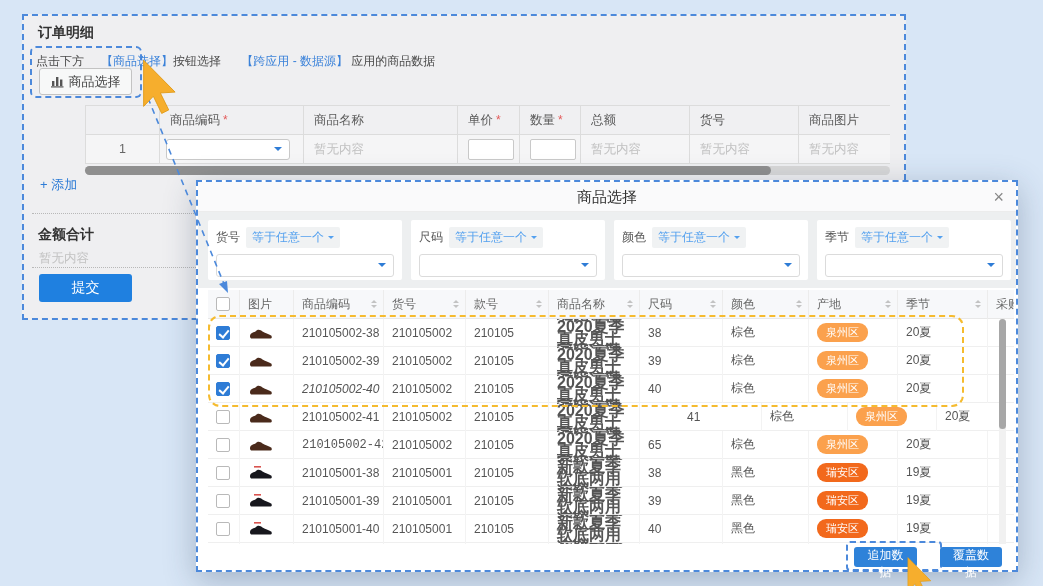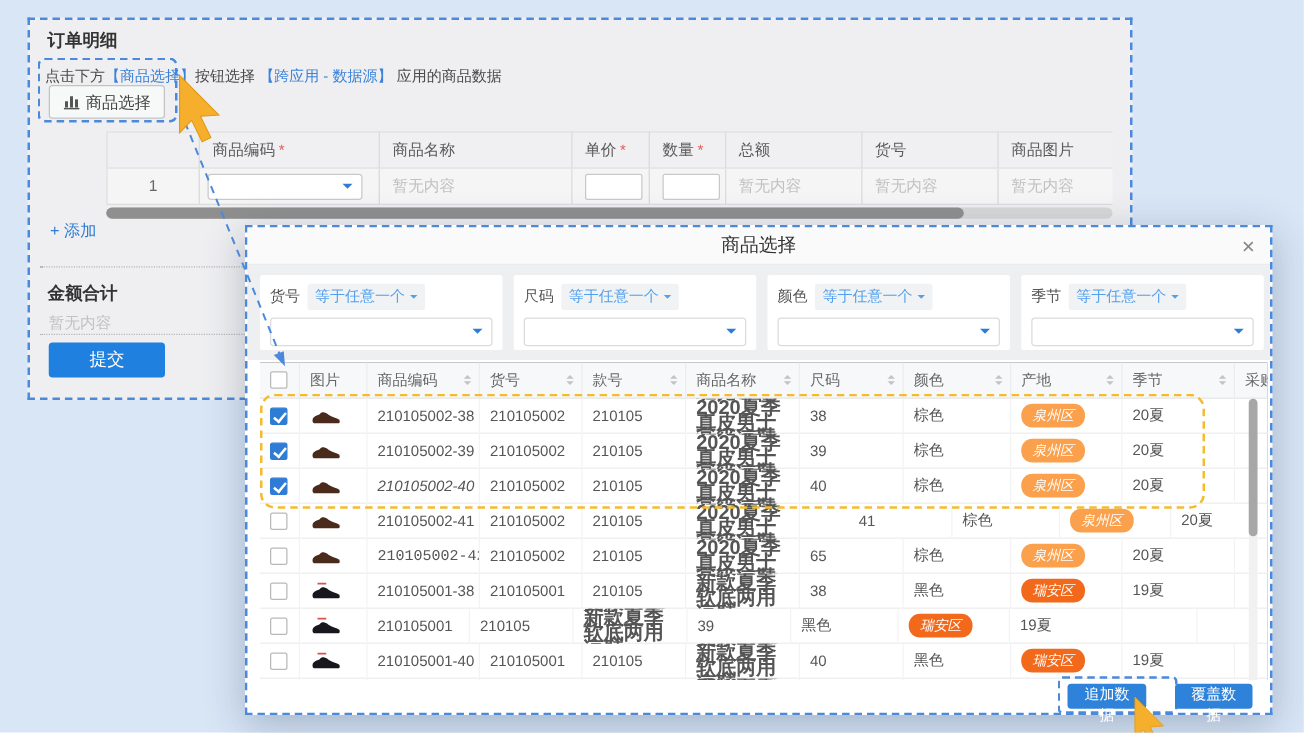--- a/index.html
+++ b/index.html
@@ -13,21 +13,21 @@
   }
   .canvas { position:absolute; inset:0; }
 
   
   .form-block {
     position:absolute; left:22px; top:14px; width:884px; height:306px;
     border:2px dashed #4C89DB; background:#EFEFF1; z-index:10;
   }
   .fb-title { position:absolute; left:14px; top:8px; font-size:14px; font-weight:bold; color:#333; }
   .hint { position:absolute; left:12px; top:37px; font-size:12px; color:#4a4a4a; white-space:nowrap; z-index:2;}
-  .hint .blue { color:#3B82D9; }
+  .hint .blue { color:#3B82D9;margin-left:17px; }
   .btn-annotation {
     position:absolute; left:6px; top:30px; width:112px; height:52px;
     border:2px dashed #4C89DB; border-radius:6px; z-index:1;
   }
   .select-btn {
     position:absolute; left:15px; top:52px; width:93px; height:27px;
     background:#F7F8F8; border:1px solid #C3C3C3; border-radius:3px;
     font-size:13px; color:#444; display:flex; align-items:center; justify-content:center; gap:5px;
     cursor:pointer; z-index:2; font-family:inherit;
   }
@@ -89,21 +89,21 @@
   .sort .dn { border-top-color:#C3C3C3; border-bottom:none;}
   .mt-row { display:flex; width:840px; height:28px; align-items:center; border-bottom:1px solid #EFEFEF; background:#fff;}
   .mt-cell { flex:0 0 auto; padding-left:8px; font-size:12px; color:#555; overflow:hidden; white-space:nowrap;
     height:28px; display:flex; align-items:center; border-right:1px solid #F3F3F3;}
   .mt-cell.name { font-size:16px; line-height:12px; white-space:normal; padding-right:4px;font-weight:bold;}
   .cb { width:14px; height:14px; border:1px solid #B9B9B9; border-radius:2px; background:#fff;
     position:relative; cursor:pointer; flex:0 0 auto;}
   .cb.checked { background:#2E7CD6; border-color:#2E7CD6; }
   .cb.checked::after { content:""; position:absolute; left:4px; top:1px; width:4px; height:8px;
     border:solid #fff; border-width:0 2px 2px 0; transform:rotate(40deg); }
-  .badge { font-size:11px; color:#fff; padding:2px 9px; border-radius:9px; white-space:nowrap;font-style:italic;}
+  .badge { font-size:11px; color:#fff; padding:2px 9px; border-radius:9px; white-space:nowrap;}
   .row-highlight { position:absolute; left:10px; top:133px; width:756px; height:92px;
     border:2px dashed #F5BB2F; border-radius:12px; pointer-events:none; z-index:5;}
   .vtrack { position:absolute; left:801px; top:137px; width:7px; height:233px; background:#F1F1F1; border-radius:4px;}
   .vthumb { position:absolute; left:801px; top:137px; width:7px; height:110px; background:#A7A7A7; border-radius:4px; cursor:pointer; z-index:6;}
 
   .m-footer { position:absolute; left:0; right:0; bottom:0; height:26px; background:#fff; z-index:7;}
   .m-btn { position:absolute; height:20px; top:3px; background:#2E82D9; color:#fff; border:none; border-radius:3px;
     font-size:12px; padding:0 10px; cursor:pointer; font-family:inherit;}
   .btn-append { left:656px; width:63px; }
   .btn-overwrite { left:742px; width:62px; }
@@ -545,20 +545,23 @@
           </div>
           <div class="mt-row">
             <div class="mt-cell" style="width: 32px;">
               <div class="cb"></div>
             </div>
             <div class="mt-cell" style="width: 54px;">
               <svg width="26" height="14" viewBox="0 0 26 14">
                 <rect x="6" y="0" width="7" height="1.6" fill="#D9534F"></rect>
                 <path d="M2 10.5 C2 7.5 4.5 6.5 7.5 5.5 C9.5 2.8 12.5 3.6 14.5 5.6 C17.5 7.6 21.5 8.4 23.5 9.8 L23.8 11.3 C23.8 12.2 23 12.6 22 12.6 L4 12.6 C2.8 12.6 2 11.8 2 10.5 Z" fill="#17171D"></path>
               </svg>
+            </div>
+            <div class="mt-cell" style="width: 90px;">
+              <span>210105001-39</span>
             </div>
             <div class="mt-cell" style="width: 82px;">
               <span>210105001</span>
             </div>
             <div class="mt-cell" style="width: 83px;">
               <span>210105</span>
             </div>
             <div class="mt-cell name" style="width: 91px;">
               <span>奥康2019新款夏季软底两用凉鞋</span>
             </div>

